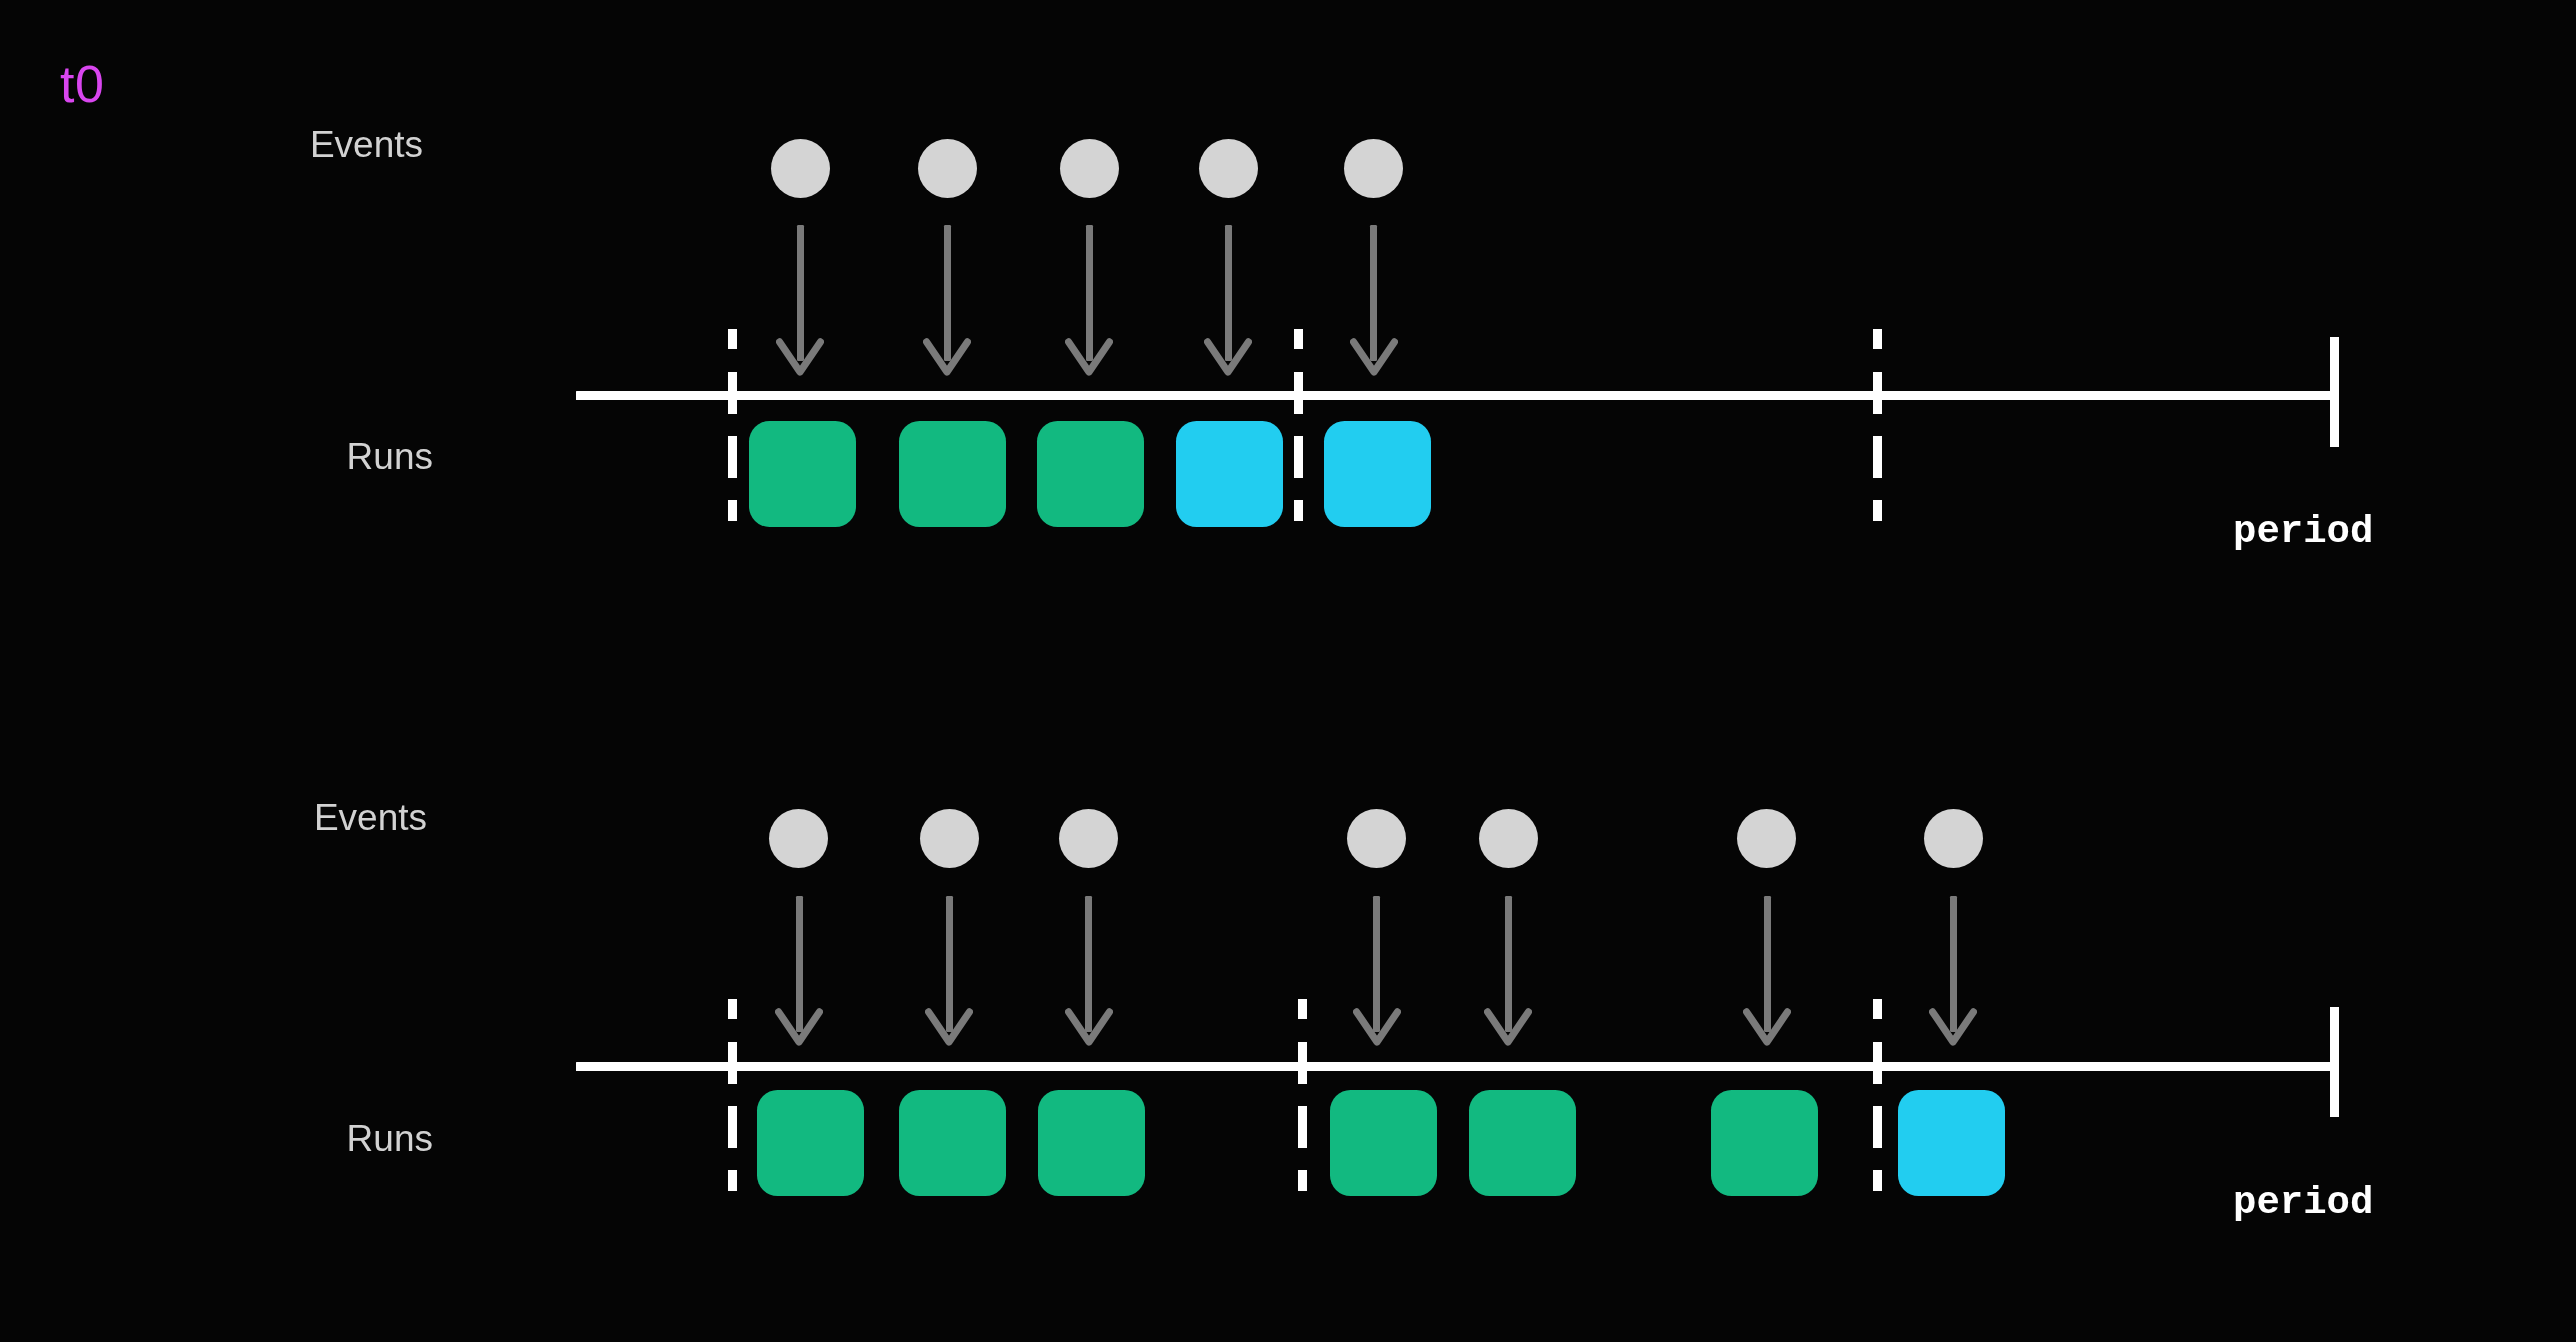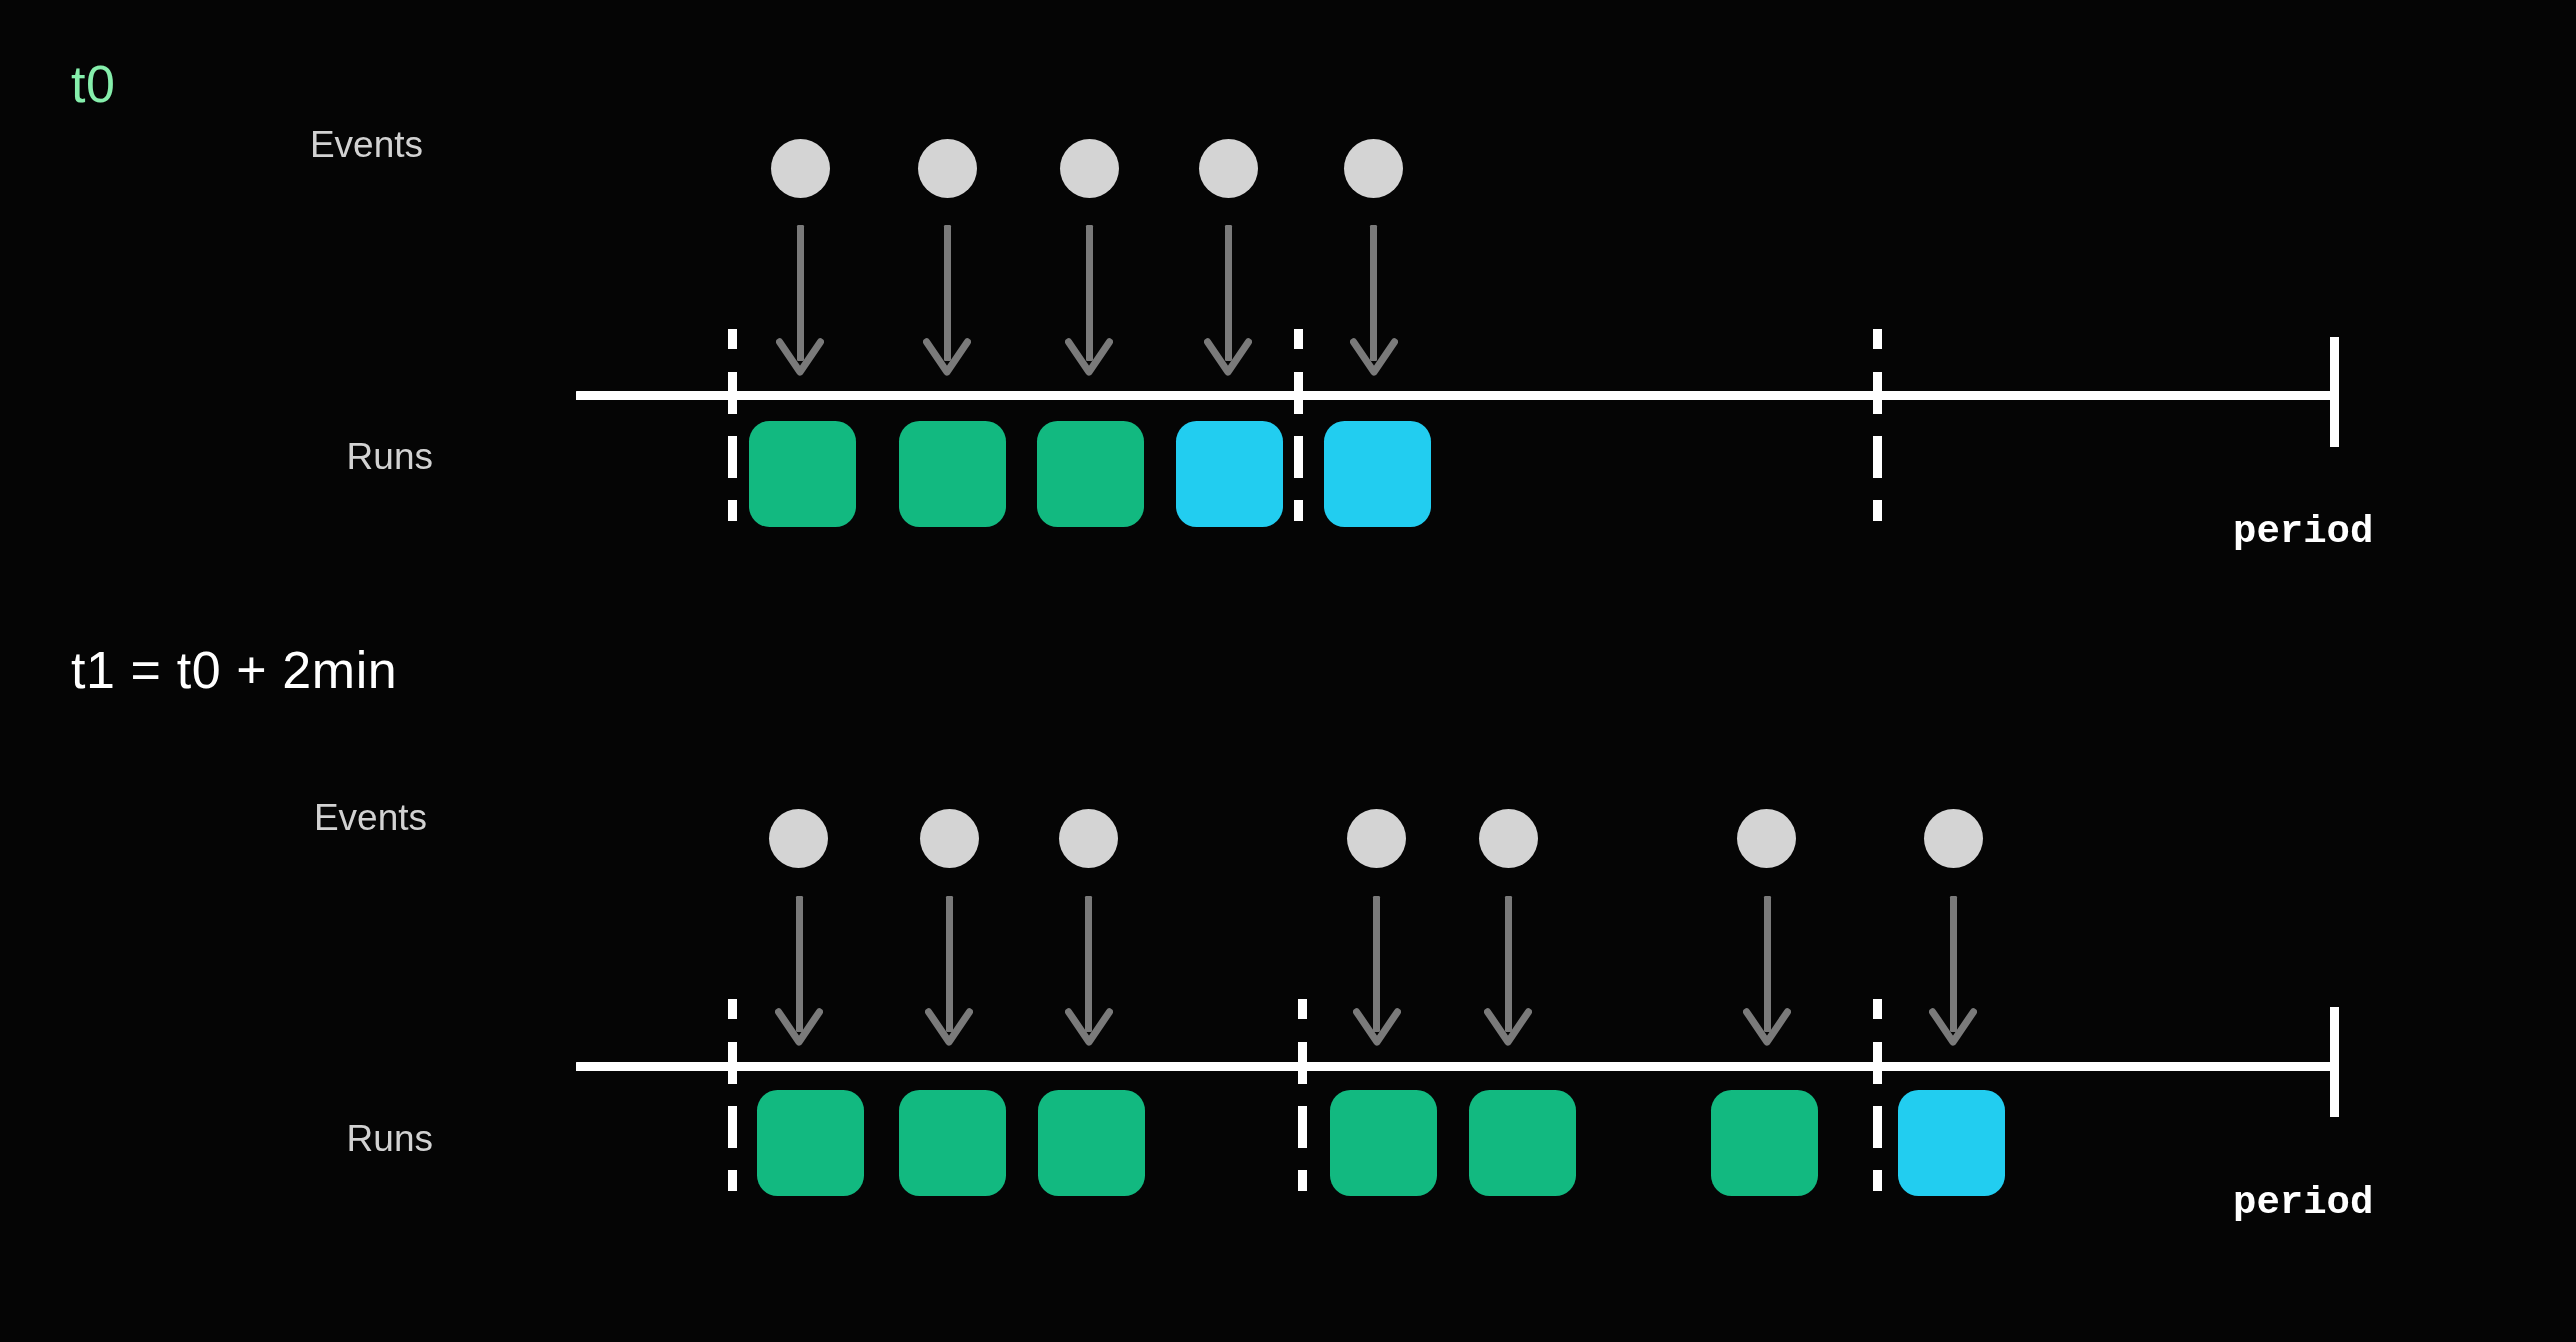--- a/index.html
+++ b/index.html
@@ -90,21 +90,21 @@
         #ffffff 107px, #ffffff 149px,
         transparent 149px, transparent 171px,
         #ffffff 171px, #ffffff 192px);
   }
 </style>
 </head>
 <body>
 
 <div class="stage" id="stage">
     <div class="section-group" style="position: absolute; inset: 0px;">
-      <div class="section-title" style="left: 71px; top: 54px; color: #86efac;">t0</div>
+      <div class="section-title" style="left: 60px; top: 54px; color: #d946ef;">t0</div>
       <div class="row-label" style="left: 181px; top: 124px; width: 242px; color: rgb(210, 210, 210);">Events</div>
       <div class="row-label" style="left: 191px; top: 436px; width: 242px; color: rgb(210, 210, 210);">Runs</div>
       <div class="axis-line" style="left: 576px; top: 391px; width: 1758px; background: rgb(255, 255, 255);"></div>
       <div class="axis-end-tick" style="left: 2330px; top: 337px; height: 110px; background: rgb(255, 255, 255);"></div>
       <div class="period-label" style="left: 2233px; top: 510px; color: rgb(255, 255, 255);">period</div>
       <div class="boundary" style="left: 728px; top: 329px; height: 192px;"></div>
       <div class="boundary" style="left: 1294px; top: 329px; height: 192px;"></div>
       <div class="boundary" style="left: 1873px; top: 329px; height: 192px;"></div>
       <div class="event-dot" style="left: 771px; top: 139px; width: 59px; height: 59px; background: rgb(212, 212, 212);"></div>
       <div class="arrow-shaft" style="left: 797px; top: 225px; height: 136px; background: rgb(122, 122, 122);"></div>
@@ -141,21 +141,20 @@
           <path d="M6 6 L40 56 L74 6" fill="none" stroke="#7a7a7a" stroke-width="12" stroke-linecap="round" stroke-linejoin="round"></path>
         </svg>
       </div>
       <div class="run-box" style="left: 749px; top: 421px; width: 107px; height: 106px; background: rgb(18, 185, 128);"></div>
       <div class="run-box" style="left: 899px; top: 421px; width: 107px; height: 106px; background: rgb(18, 185, 128);"></div>
       <div class="run-box" style="left: 1037px; top: 421px; width: 107px; height: 106px; background: rgb(18, 185, 128);"></div>
       <div class="run-box" style="left: 1176px; top: 421px; width: 107px; height: 106px; background: rgb(34, 205, 240);"></div>
       <div class="run-box" style="left: 1324px; top: 421px; width: 107px; height: 106px; background: rgb(34, 205, 240);"></div>
     </div>
     <div class="section-group" style="position: absolute; inset: 0px;">
-      <div class="section-title" style="left: 71px; top: 640px; color: rgb(255, 255, 255);">t1 = t0 + 2min</div>
       <div class="row-label" style="left: 185px; top: 797px; width: 242px; color: rgb(210, 210, 210);">Events</div>
       <div class="row-label" style="left: 191px; top: 1118px; width: 242px; color: rgb(210, 210, 210);">Runs</div>
       <div class="axis-line" style="left: 576px; top: 1062px; width: 1758px; background: rgb(255, 255, 255);"></div>
       <div class="axis-end-tick" style="left: 2330px; top: 1007px; height: 110px; background: rgb(255, 255, 255);"></div>
       <div class="period-label" style="left: 2233px; top: 1181px; color: rgb(255, 255, 255);">period</div>
       <div class="boundary" style="left: 728px; top: 999px; height: 192px;"></div>
       <div class="boundary" style="left: 1298px; top: 999px; height: 192px;"></div>
       <div class="boundary" style="left: 1873px; top: 999px; height: 192px;"></div>
       <div class="event-dot" style="left: 769px; top: 809px; width: 59px; height: 59px; background: rgb(212, 212, 212);"></div>
       <div class="arrow-shaft" style="left: 796px; top: 896px; height: 136px; background: rgb(122, 122, 122);"></div>

